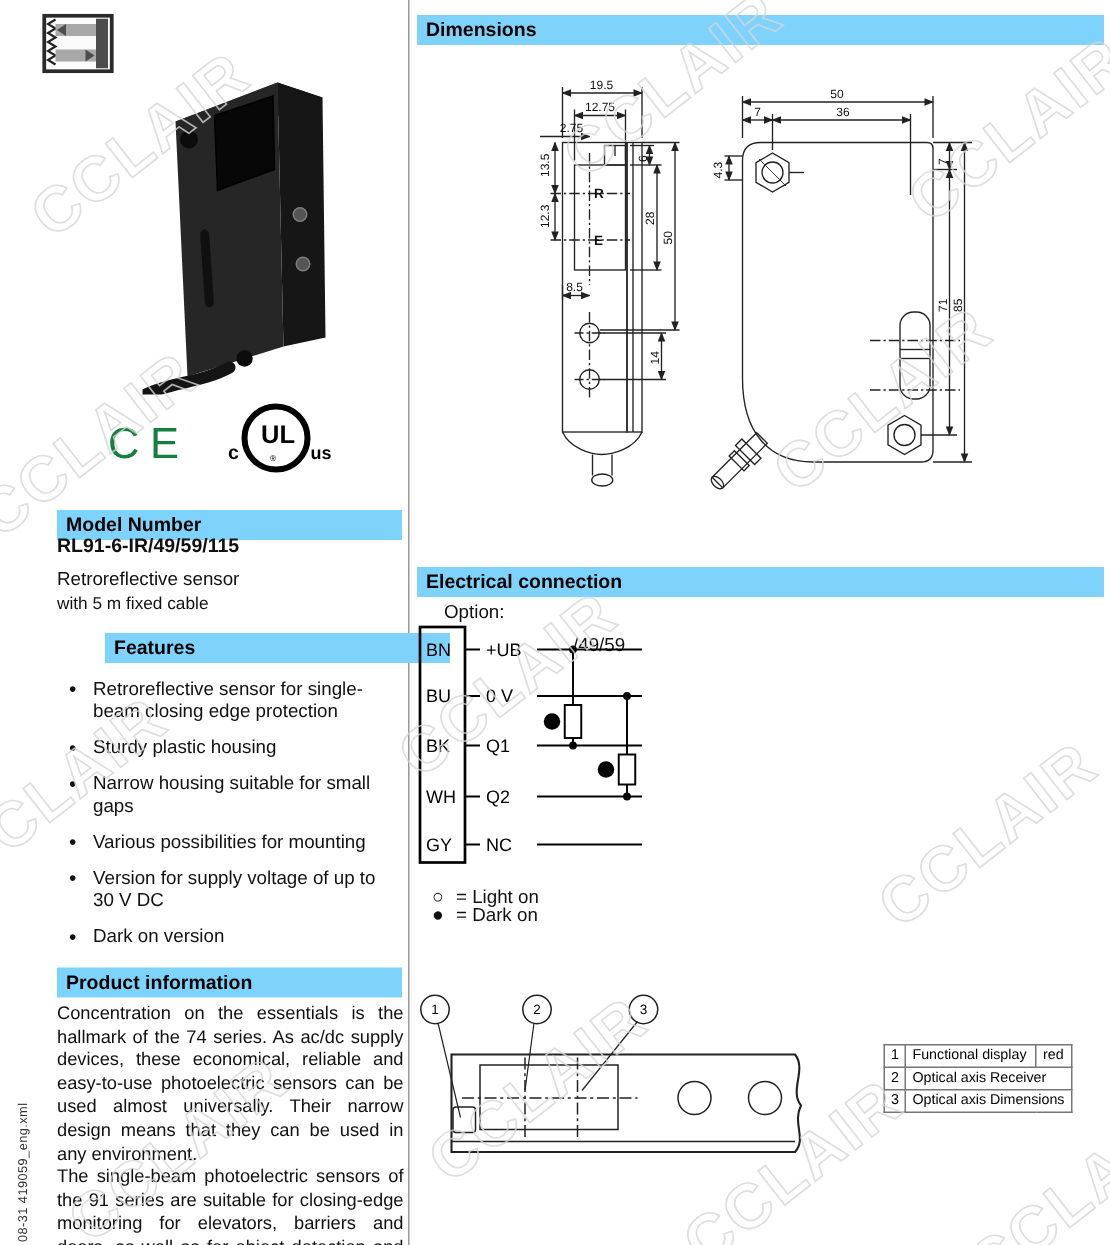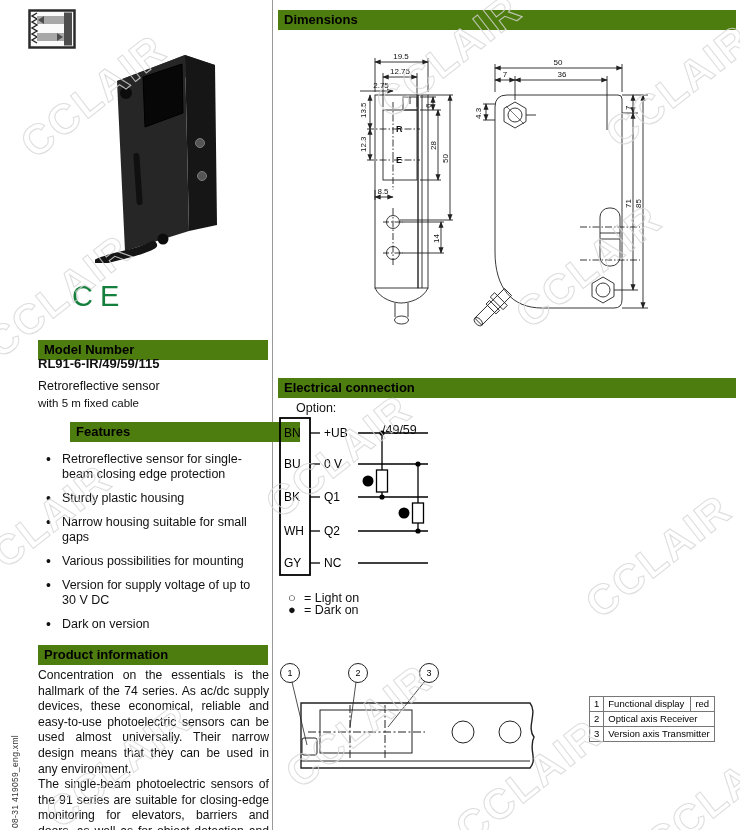--- a/index.html
+++ b/index.html
@@ -1,19 +1,19 @@
 <!DOCTYPE html>
 <html><head>
 <meta charset="utf-8">
 <style>
   html,body{margin:0;padding:0;background:#fff;}
   .page{position:relative;width:740px;height:830px;background:#fff;overflow:hidden;
         font-family:"Liberation Sans",sans-serif;color:#111;}
   .abs{position:absolute;}
-  .hbar{position:absolute;background:#4d7c0f;height:20px;line-height:20px;
+  .hbar{position:absolute;background:#7dd3fc;height:20px;line-height:20px;
         font-weight:bold;font-size:13px;padding-left:6px;box-sizing:border-box;color:#000;}
   .bar-left{left:38px;width:230px;}
   .bar-right{left:278px;width:458px;}
   .divider{position:absolute;left:272px;top:0;width:1px;height:830px;background:#999;}
   .model{left:38px;top:356px;width:230px;font-size:13px;font-weight:bold;}
   .ptype{left:38px;top:379px;width:230px;font-size:12.5px;}
   .pcable{left:38px;top:397px;width:230px;font-size:11.5px;}
   ul.features{position:absolute;left:44px;top:452px;width:212px;margin:0;padding:0;
         list-style:none;font-size:12.5px;line-height:1.2;}
   ul.features li{position:relative;padding-left:18px;margin-bottom:9px;}
@@ -61,20 +61,29 @@
     <circle cx="31" cy="60" r="6" fill="#0c0c0c"></circle>
     <rect x="40" y="120" width="6" height="52" rx="3" fill="#101010" transform="rotate(-4 43 146)"></rect>
     <circle cx="105" cy="110" r="4.5" fill="#555" stroke="#7d7d7d" stroke-width="1"></circle>
     <circle cx="107" cy="143" r="4.5" fill="#555" stroke="#7d7d7d" stroke-width="1"></circle>
     <circle cx="68" cy="206" r="5.5" fill="#0c0c0c"></circle>
     <path d="M58,212 C40,222 18,222 2,230" fill="none" stroke="#141414" stroke-width="8" stroke-linecap="round"></path>
   </svg>
 
   <div class="abs" style="left:72px;top:280px;font-size:29px;letter-spacing:7px;color:#15803d;">CE</div>
 
+  <div class="abs" style="left:146px;top:264px;width:78px;height:58px;">
+    <svg width="78" height="58" viewBox="0 0 78 58">
+      <circle cx="38" cy="28" r="21" fill="none" stroke="#000" stroke-width="4"></circle>
+      <text x="28" y="31" font-size="17" font-weight="bold">UL</text>
+      <text x="36" y="43" font-size="5.5" text-anchor="middle">®</text>
+      <text x="6" y="42" font-size="13" font-weight="bold">c</text>
+      <text x="61" y="42" font-size="12" font-weight="bold">us</text>
+    </svg>
+  </div>
 
   <div class="hbar bar-left" style="top:340px;">Model Number</div>
   <div class="abs model">RL91-6-IR/49/59/115</div>
   <div class="abs ptype">Retroreflective sensor</div>
   <div class="abs pcable">with 5 m fixed cable</div>
 
   <div class="hbar bar-left" style="top:422px;margin-left:32px;">Features</div>
   <ul class="features">
     <li>Retroreflective sensor for single-beam closing edge protection</li>
     <li>Sturdy plastic housing</li>
@@ -297,21 +306,21 @@
       <td>1</td>
       <td>Functional display</td>
       <td>red</td>
     </tr>
     <tr>
       <td>2</td>
       <td colspan="2">Optical axis Receiver</td>
     </tr>
     <tr>
       <td>3</td>
-      <td colspan="2">Version axis Transmitter</td>
+      <td colspan="2">Optical axis Dimensions</td>
     </tr>
   </tbody>
     </table>
 
   <svg class="wm" width="740" height="830" viewBox="0 0 740 830">
     <text transform="translate(35,160) rotate(-38)">CCLAIR</text>
     <text transform="translate(0,360) rotate(-38)">CCLAIR</text>
     <text transform="translate(-20,590) rotate(-38)">CCLAIR</text>
     <text transform="translate(60,830) rotate(-38)">CCLAIR</text>
     <text transform="translate(390,120) rotate(-38)">CCLAIR</text>

